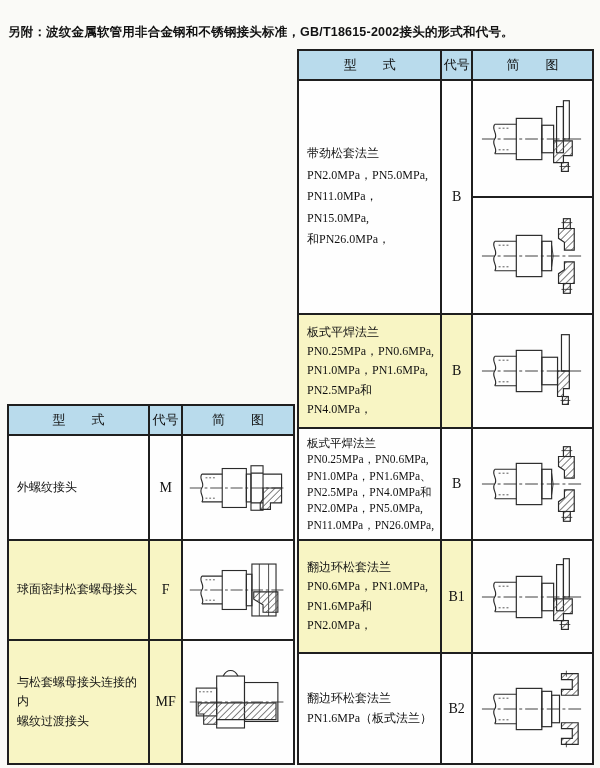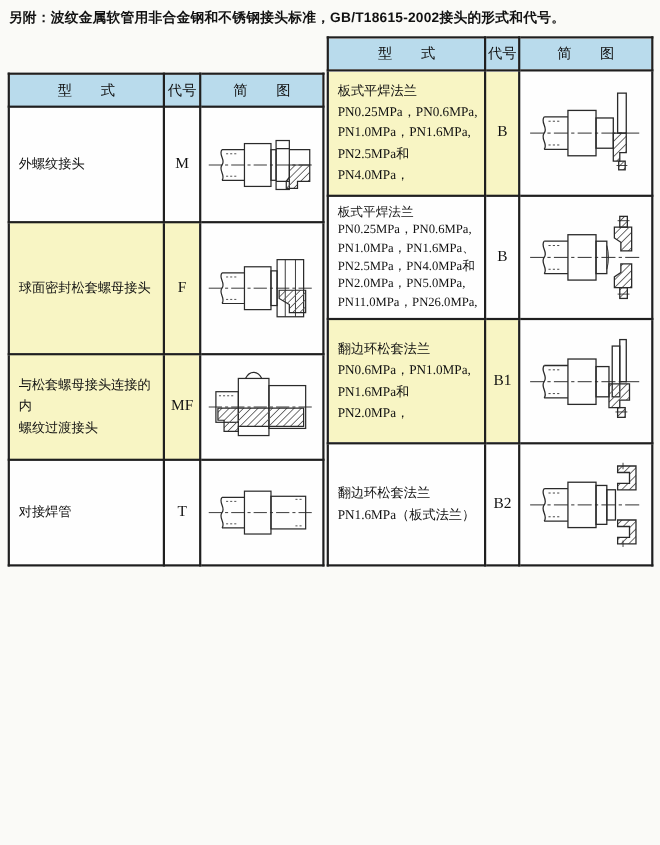--- a/index.html
+++ b/index.html
@@ -12,21 +12,21 @@
   }
   *{box-sizing:border-box;}
   html,body{margin:0;padding:0;}
   body{
     width:600px;height:768px;
     background:var(--page-bg);
     font-family:"Liberation Serif","DejaVu Serif",serif;
     color:#111;
     overflow:hidden;
   }
-  .page{padding:6px 6px 0 7px;}
+  .page{padding:6px 6px 0 7px;margin-top:16px;}
   .title{
     font-family:"Liberation Sans","DejaVu Sans",sans-serif;
     font-weight:bold;
     font-size:12.5px;
     letter-spacing:0.2px;
     margin:2px 0 8px 1px;
     white-space:nowrap;
   }
   .tables{display:flex;align-items:flex-end;gap:2px;}
   table{border-collapse:collapse;table-layout:fixed;background:var(--cell-bg);}
@@ -194,63 +194,75 @@
       </tr>
       <tr style="height:105px">
         <td class="type-cell">外螺纹接头</td>
         <td class="code-cell">M</td>
         <td class="diagram-cell">
           <svg class="diag" width="102" height="80" viewBox="0 0 110 80">
                 <use href="#d-male-thread"></use>
               </svg>
         </td>
       </tr>
-      <tr class="hl" style="height:120px">
+      <tr class="hl" style="height:100px">
         <td class="type-cell">球面密封松套螺母接头</td>
         <td class="code-cell">F</td>
         <td class="diagram-cell">
           <svg class="diag" width="102" height="80" viewBox="0 0 110 80">
                 <use href="#d-sphere-nut"></use>
               </svg>
         </td>
       </tr>
-      <tr class="hl" style="height:96px">
+      <tr class="hl" style="height:124px">
         <td class="type-cell">与松套螺母接头连接的内
 螺纹过渡接头</td>
         <td class="code-cell">MF</td>
         <td class="diagram-cell">
           <svg class="diag" width="102" height="80" viewBox="0 0 110 80">
                 <use href="#d-mf"></use>
-              </svg>
-        </td>
-      </tr>
-      <tr style="height:96px">
-        <td class="type-cell">对接焊管</td>
-        <td class="code-cell">T</td>
-        <td class="diagram-cell">
-          <svg class="diag" width="102" height="80" viewBox="0 0 110 80">
-                <use href="#d-butt-weld"></use>
               </svg>
         </td>
       </tr>
     </tbody>
       </table>
 
     <table>
       <colgroup>
           <col style="width:144px">
           <col style="width:31px">
           <col style="width:121px">
         </colgroup>
       <tbody>
           <tr>
         <th>型　　式</th>
         <th>代号</th>
         <th>简　　图</th>
       </tr>
+      <tr style="height:234px">
+        <td class="type-cell roomy">带劲松套法兰
+PN2.0MPa，PN5.0MPa,
+PN11.0MPa，PN15.0MPa,
+和PN26.0MPa，</td>
+        <td class="code-cell">B</td>
+        <td class="diagram-cell">
+          <div class="split" style="height:232px">
+            <div class="half">
+              <svg class="diag" width="108" height="84" viewBox="0 0 110 80">
+                    <use href="#d-flange-plate"></use>
+                  </svg>
+            </div>
+            <div class="half">
+              <svg class="diag" width="108" height="84" viewBox="0 0 110 80">
+                    <use href="#d-flange-section"></use>
+                  </svg>
+            </div>
+          </div>
+        </td>
+      </tr>
       <tr class="hl" style="height:114px">
         <td class="type-cell">板式平焊法兰
 PN0.25MPa，PN0.6MPa,
 PN1.0MPa，PN1.6MPa,
 PN2.5MPa和PN4.0MPa，</td>
         <td class="code-cell">B</td>
         <td class="diagram-cell">
           <svg class="diag" width="108" height="84" viewBox="0 0 110 80">
                 <use href="#d-flange-plain"></use>
               </svg>

